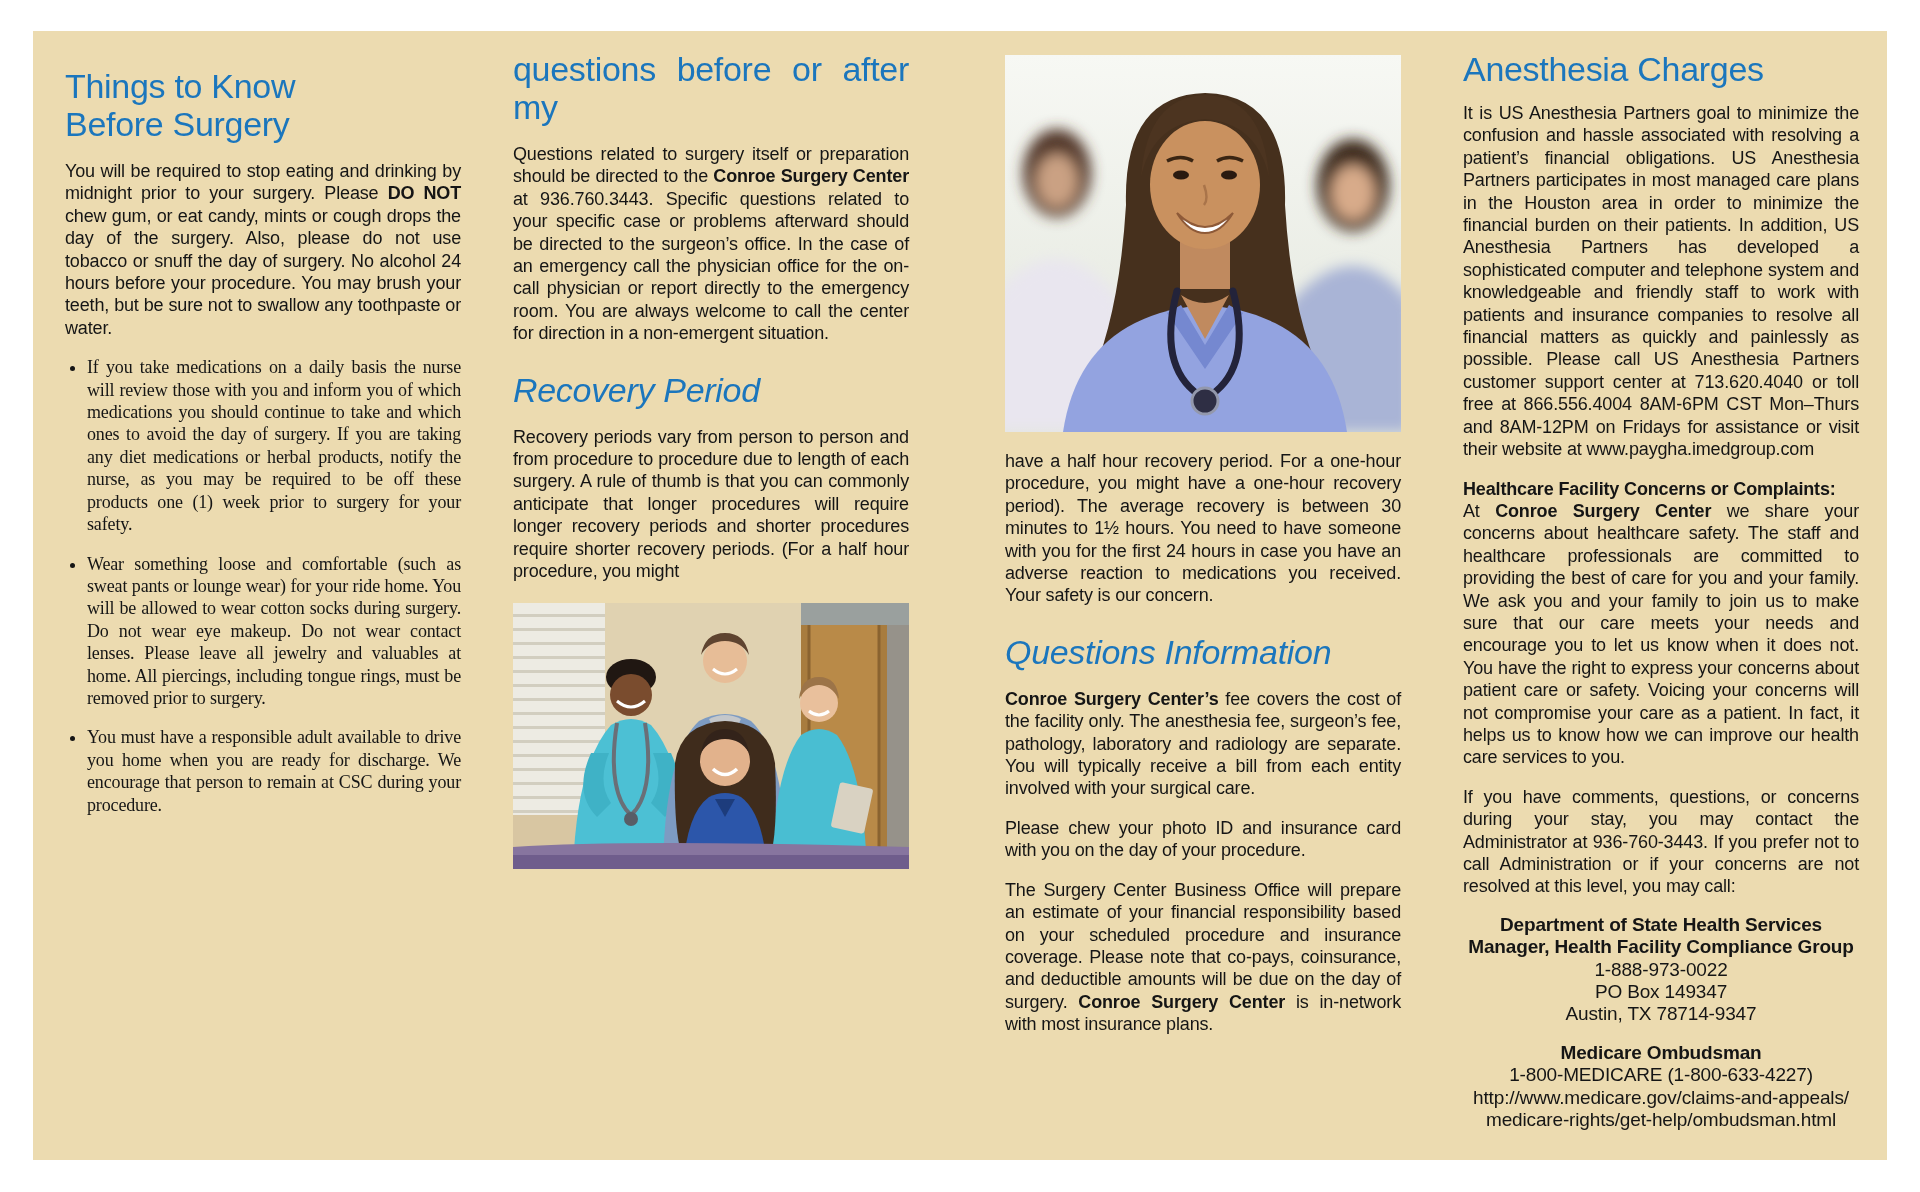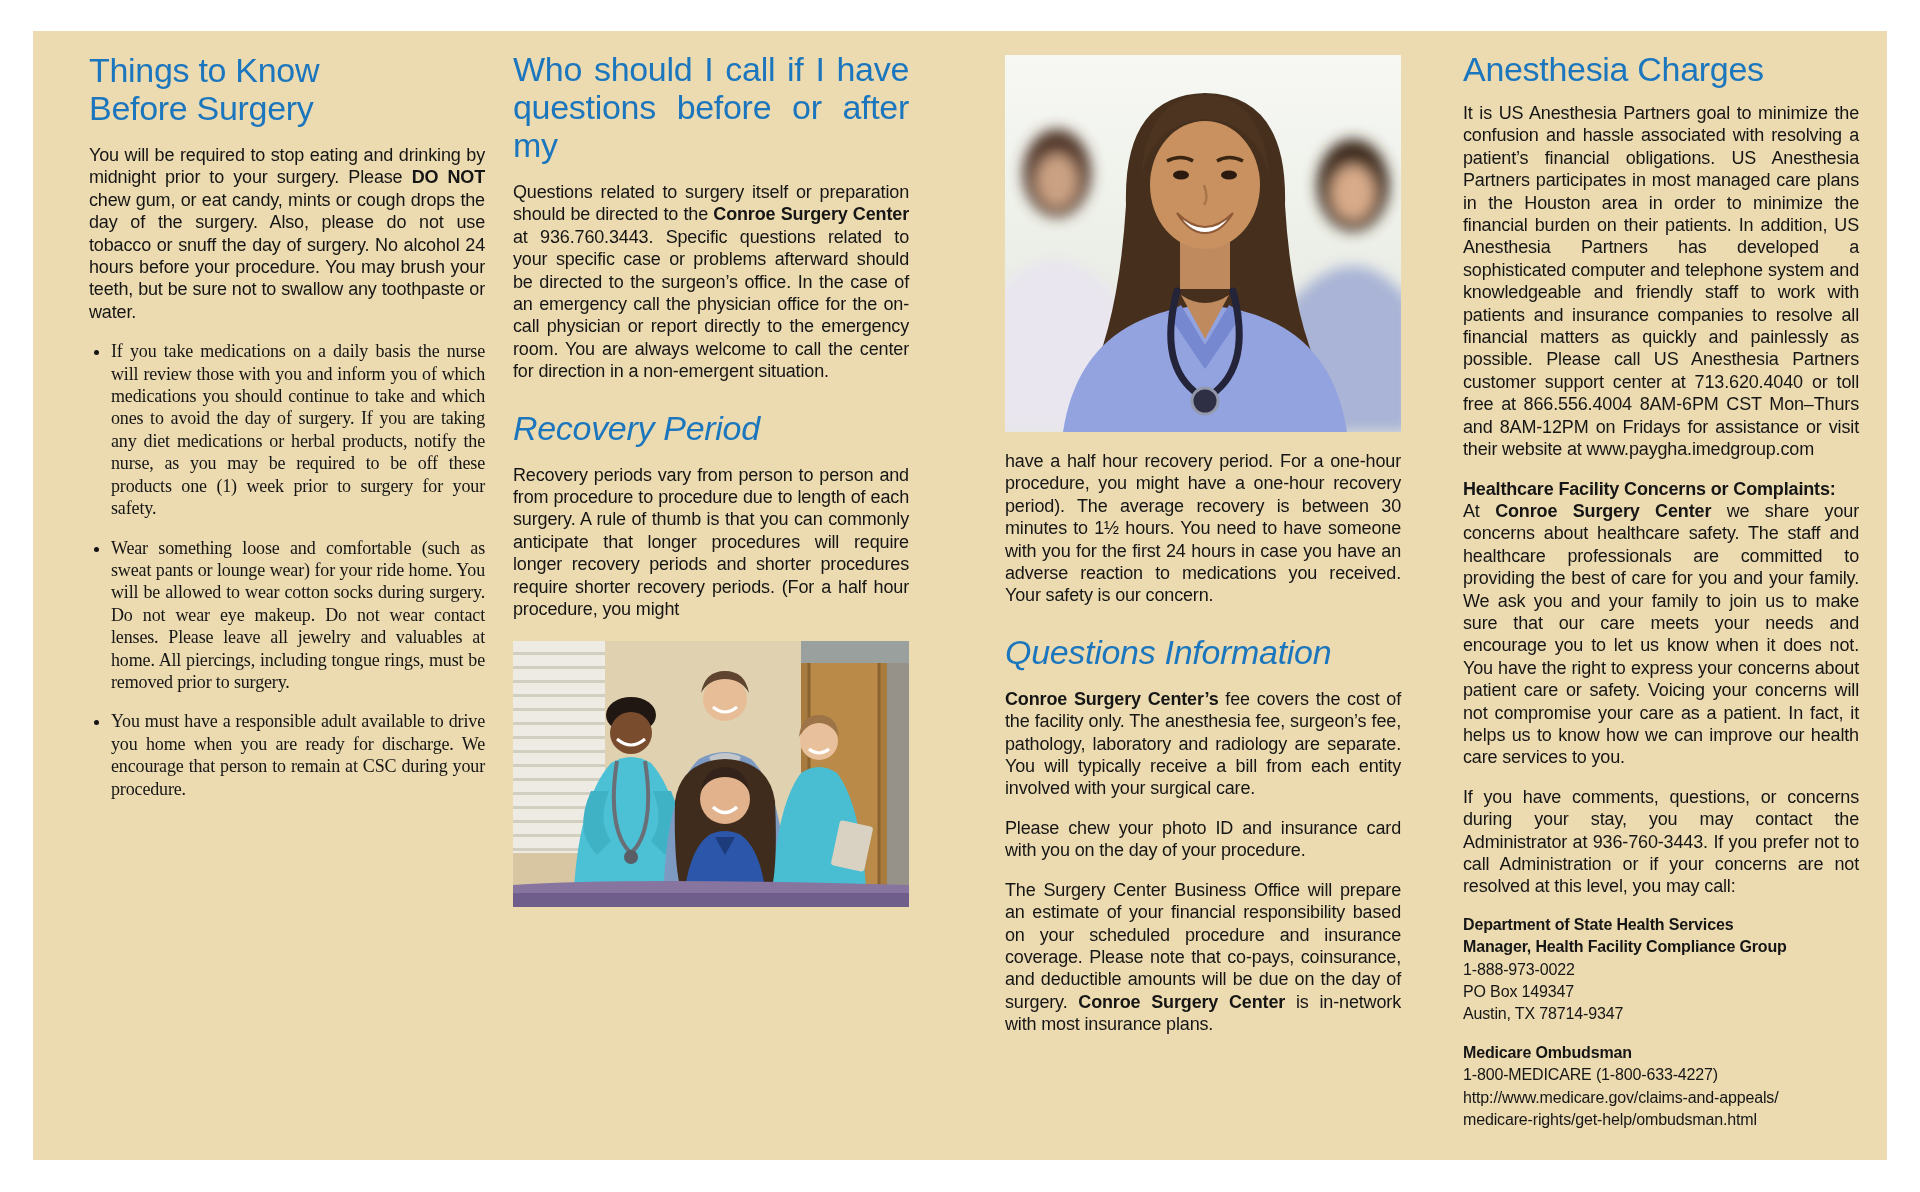--- a/index.html
+++ b/index.html
@@ -4,41 +4,41 @@
 <style>
   html,body{margin:0;padding:0;}
   body{
     width:1920px;height:1192px;position:relative;overflow:hidden;
     background:#ffffff;
     font-family:"Liberation Sans","DejaVu Sans",sans-serif;
     color:#151515;
   }
   .panel{position:absolute;left:33px;top:31px;width:1854px;height:1129px;background:#ecdbb0;}
   .col{position:absolute;width:396px;}
-  .col-1{left:65px;top:51px;margin-left:24px;}
+  .col-1{left:65px;top:67px;}
   .col-2{left:513px;top:50px;}
   .col-3{left:1005px;top:55px;}
   .col-4{left:1463px;top:50px;}
   .h{
     color:#1b76bd;font-size:34px;line-height:38px;font-weight:400;
     letter-spacing:-0.3px;margin:0;
   }
   .h .stretch{text-align:justify;text-align-last:justify;}
   .h2{margin-top:26px;font-style:italic;}
   .body{
     font-size:18px;line-height:22.4px;text-align:justify;
     letter-spacing:-0.15px;margin:0;
   }
   p.body{margin-top:17px;}
   ul.bullets{margin:8px 0 0 0;padding:0 0 0 22px;list-style:disc;}
   ul.bullets li{margin-top:17px;font-family:Liberation Serif, serif;}
   .photo{display:block;}
   .photo-mid{margin-top:20px;}
   .cblock{margin-top:16px;}
-  .cline{font-size:16px;line-height:22.4px;letter-spacing:-0.15px;text-align:left;}
+  .cline{font-size:19px;line-height:22.4px;letter-spacing:-0.15px;text-align:center;}
   strong{font-weight:bold;}
 </style>
 </head>
 <body>
 
 <div class="panel"></div>
 
 <section class="col col-1">
   <h1 class="h">
     <div>Things to Know</div>
@@ -47,21 +47,20 @@
   <p class="body"><span>You will be required to stop eating and drinking by midnight prior to your surgery. Please </span><strong>DO NOT</strong><span> chew gum, or eat candy, mints or cough drops the day of the surgery. Also, please do not use tobacco or snuff the day of surgery. No alcohol 24 hours before your procedure. You may brush your teeth, but be sure not to swallow any toothpaste or water.</span></p>
   <ul class="bullets body">
     <li>If you take medications on a daily basis the nurse will review those with you and inform you of which medications you should continue to take and which ones to avoid the day of surgery. If you are taking any diet medications or herbal products, notify the nurse, as you may be required to be off these products one (1) week prior to surgery for your safety.</li>
     <li>Wear something loose and comfortable (such as sweat pants or lounge wear) for your ride home. You will be allowed to wear cotton socks during surgery. Do not wear eye makeup. Do not wear contact lenses. Please leave all jewelry and valuables at home. All piercings, including tongue rings, must be removed prior to surgery.</li>
     <li>You must have a responsible adult available to drive you home when you are ready for discharge. We encourage that person to remain at CSC during your procedure.</li>
   </ul>
 </section>
 
 <section class="col col-2">
   <h1 class="h">
-    <div class="stretch">Who should I call if I have</div>
     <div class="stretch">questions before or after my</div>
   </h1>
   <p class="body"><span>Questions related to surgery itself or preparation should be directed to the </span><strong>Conroe Surgery Center</strong><span> at 936.760.3443. Specific questions related to your specific case or problems afterward should be directed to the surgeon’s office. In the case of an emergency call the physician office for the on-call physician or report directly to the emergency room. You are always welcome to call the center for direction in a non-emergent situation.</span></p>
   <h1 class="h h2">Recovery Period</h1>
   <p class="body">Recovery periods vary from person to person and from procedure to procedure due to length of each surgery. A rule of thumb is that you can commonly anticipate that longer procedures will require longer recovery periods and shorter procedures require shorter recovery periods. (For a half hour procedure, you might</p>
 
   <svg class="photo photo-mid" role="img" width="396" height="266" viewBox="0 0 396 266" aria-label="Care team of four in teal and blue scrubs smiling in a clinic room">
     <defs>
       <pattern id="blinds" width="12" height="14" patternUnits="userSpaceOnUse">
         <rect width="12" height="14" fill="#edebe3"></rect>

